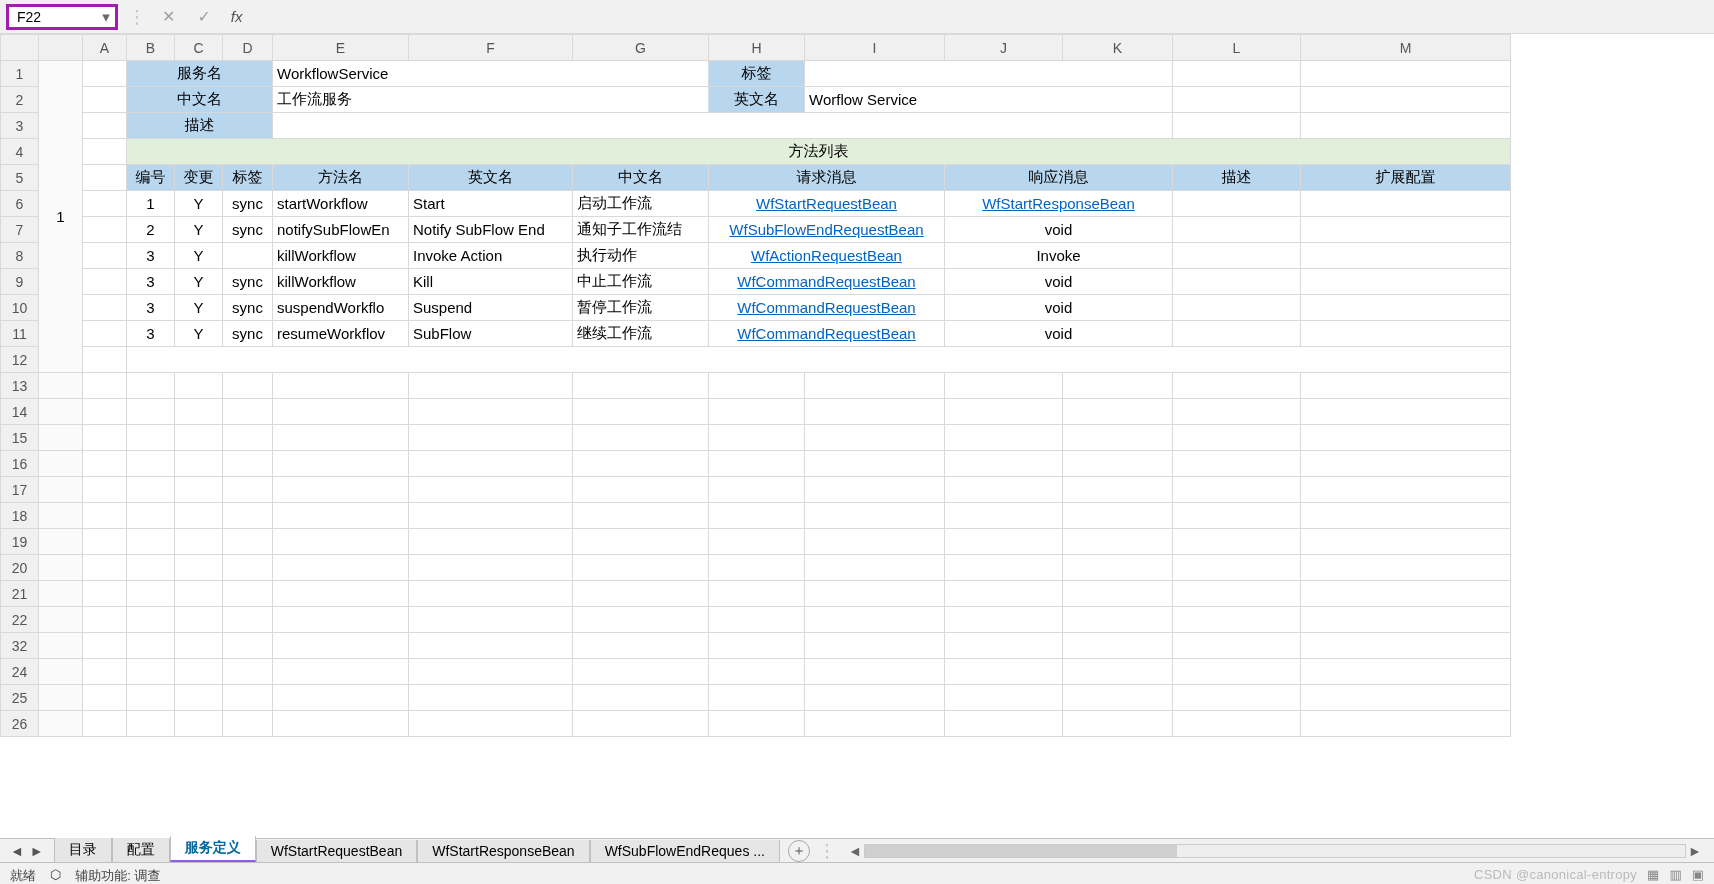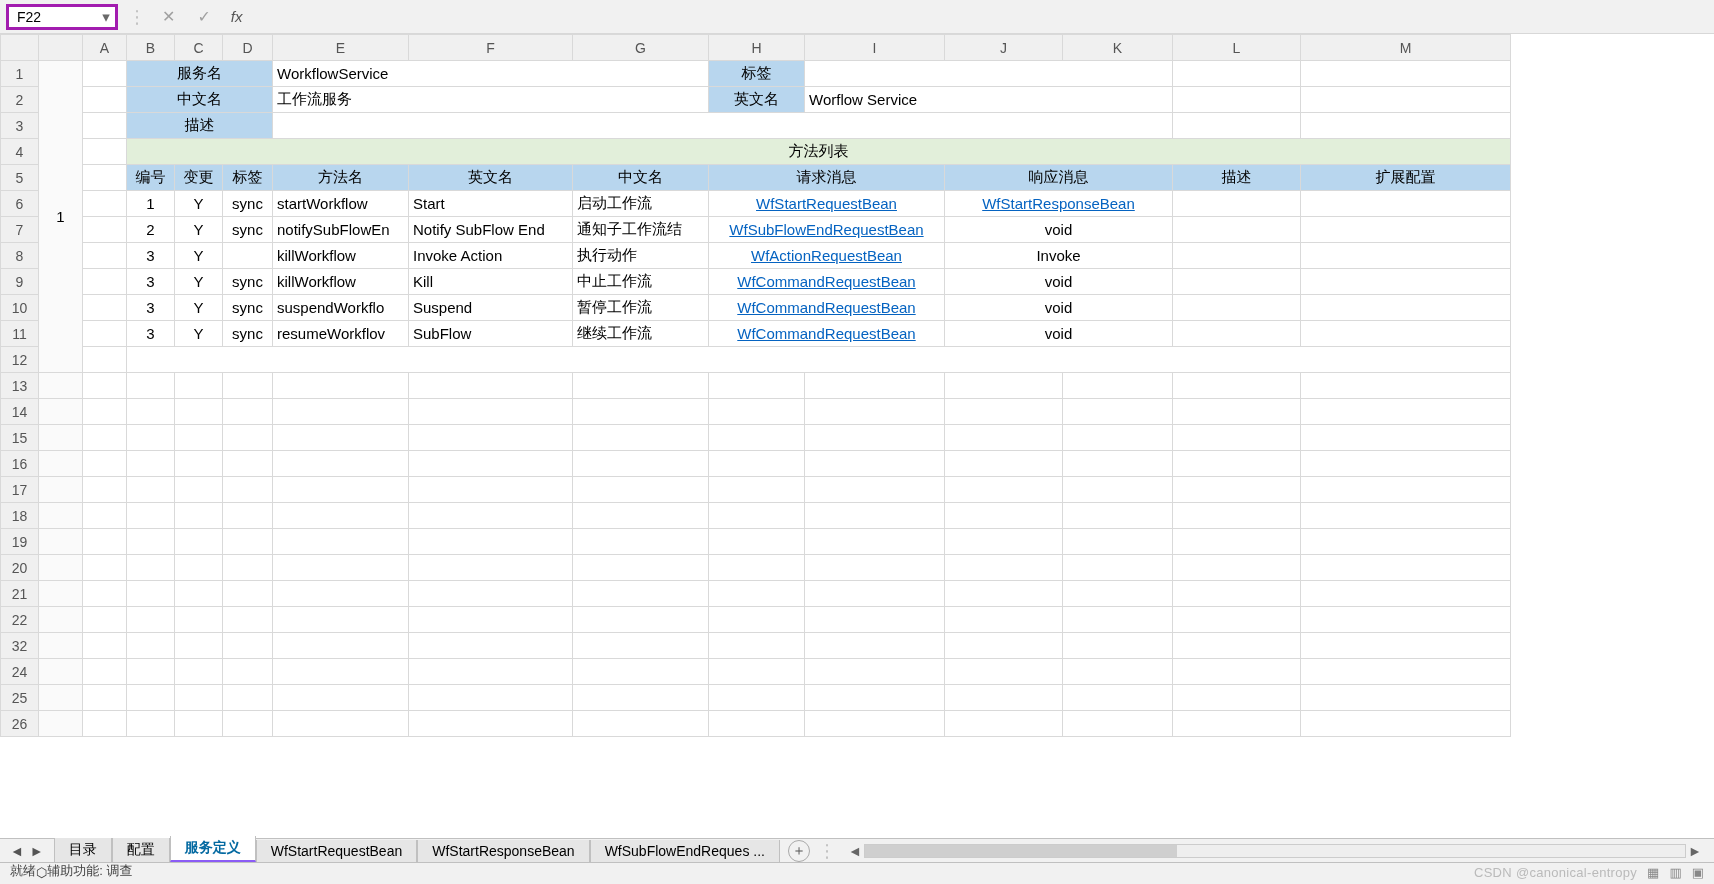--- a/index.html
+++ b/index.html
@@ -39,21 +39,21 @@
     .tabs      { display: flex; align-items: flex-end; height: 100%; }
     .tab       { padding: 3px 14px; border-right: 1px solid #c0c0c0; border-left: 1px solid #c0c0c0; background: #e6e6e6; cursor: pointer; }
     .tab.active { background: #fff; color: #0369a1; border-bottom: 2px solid #8b5cf6; font-weight: 600; }
     .tab-add   { width: 22px; height: 22px; border: 1px solid #aaa; border-radius: 50%; display: flex; align-items: center; justify-content: center; margin-left: 8px; font-size: 14px; color: #555; cursor: pointer; }
     .hscroll   { flex: 1; margin: 0 10px; display: flex; align-items: center; }
     .hscroll .track { flex: 1; height: 14px; background: #eee; border: 1px solid #ccc; position: relative; }
     .hscroll .thumb { position: absolute; left: 0; top: 0; bottom: 0; width: 38%; background: #cfcfcf; }
     .hscroll .arrow { width: 18px; text-align: center; color: #666; cursor: pointer; }
 
     
-    .status-bar { position: absolute; left: 0; right: 0; bottom: 0; height: 22px; background: #f1f1f1; border-top: 1px solid #c0c0c0; display: flex; align-items: flex-end; padding: 4px 10px; font-size: 13px; color: #444; }
+    .status-bar { position: absolute; left: 0; right: 0; bottom: 0; height: 22px; background: #f1f1f1; border-top: 1px solid #c0c0c0; display: flex; align-items: flex-start; padding: 4px 10px; font-size: 13px; color: #444; gap: 14px; }
     .status-bar .right { margin-left: auto; display: flex; align-items: center; gap: 10px; color: #888; }
     .watermark { color: #bababa; letter-spacing: .3px; }
   </style>
 </head>
 <body>
 
 <div class="formula-bar">
   <div class="name-box">
     <input value="F22" style="">
     <span class="dd">▾</span>

